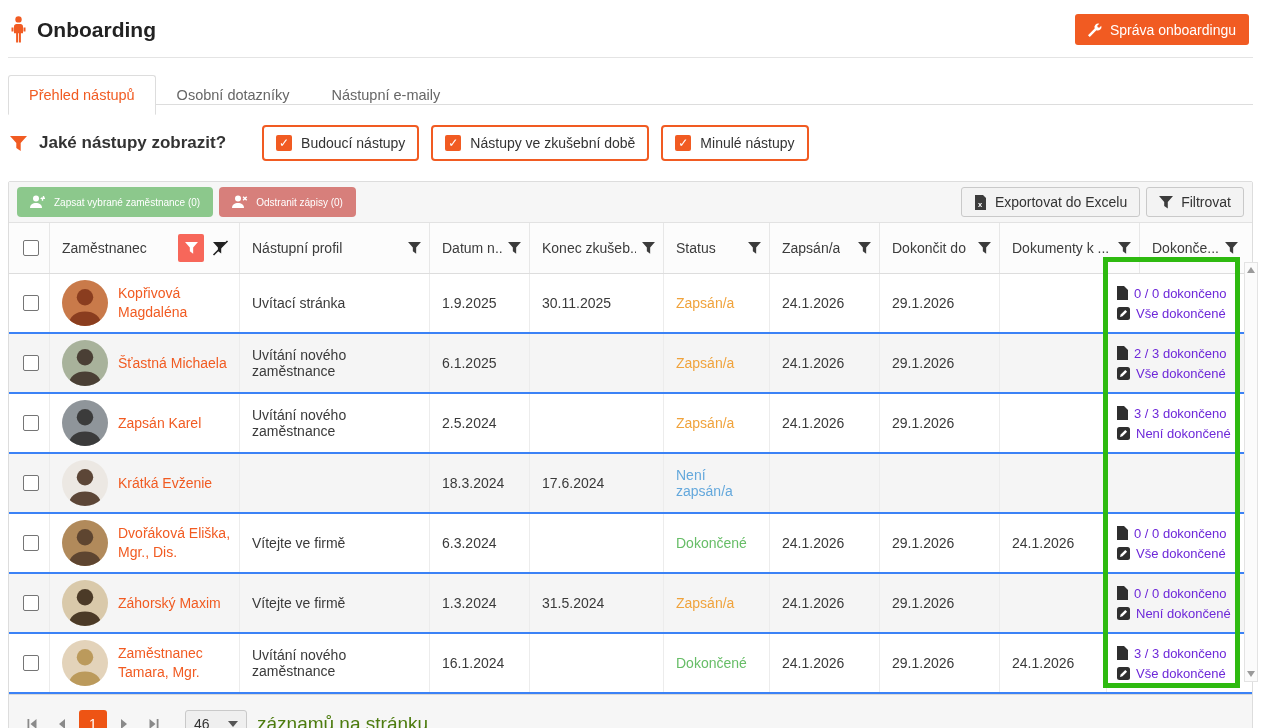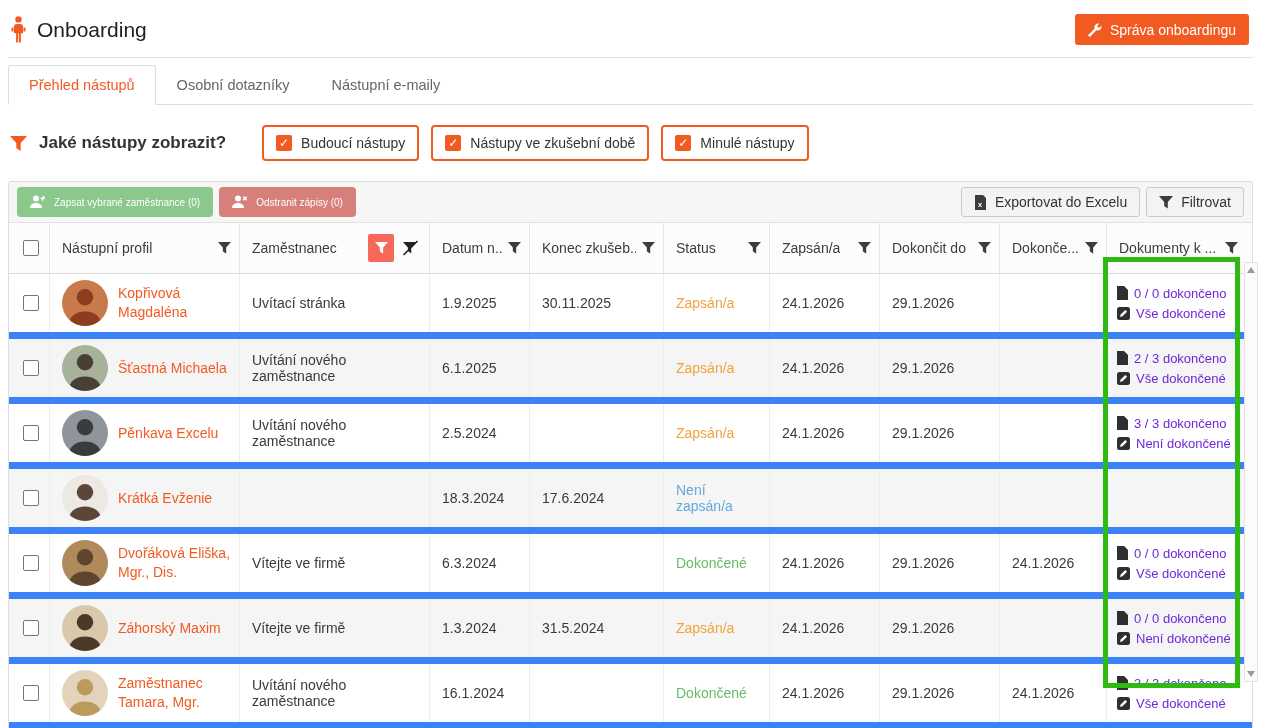--- a/index.html
+++ b/index.html
@@ -4,26 +4,26 @@
 <style>
   * { margin:0; padding:0; box-sizing:border-box; }
   html,body { background:#fff; }
   body { font-family:"Liberation Sans", sans-serif; color:#333; width:1261px; height:728px; position:relative; overflow:hidden; }
 
   .page { width:1261px; padding:0 8px; }
 
   
   .top { display:flex; align-items:center; justify-content:space-between; padding:14px 4px 12px 2px; border-bottom:1px solid #e4e4e4; }
   .title-wrap { display:flex; align-items:center; gap:10px; }
-  .page-title { font-size:21px; font-weight:400; color:#222; }
+  .page-title { font-size:21px; font-weight:700; color:#222; }
   .btn-brand { display:flex; align-items:center; gap:8px; background:var(--brand); color:#fff; border:none; border-radius:3px; height:31px; padding:0 13px; font-size:14px; font-family:inherit; cursor:pointer; }
 
   
   .tabs { display:flex; align-items:flex-end; border-bottom:1px solid #ddd; padding-top:6px; }
-  .tab { padding:11px 20px; font-size:14.5px; color:#666; cursor:pointer; position:relative; top:1px; background:transparent; border:1px solid transparent; }
+  .tab { padding:11px 20px; font-size:14.5px; color:#666; cursor:pointer; position:relative; top:11px; background:transparent; border:1px solid transparent; }
   .tab.active { color:var(--brand); background:#fff; border:1px solid #ddd; border-bottom:1px solid #fff; border-radius:3px 3px 0 0; }
 
   
   .filter-q { display:flex; align-items:center; gap:12px; padding:20px 0 20px 2px; }
   .filter-q .q-label { font-size:17px; font-weight:bold; color:#333; margin-right:24px; }
   .opt-btn { display:flex; align-items:center; gap:9px; border:2px solid var(--brand); border-radius:4px; background:#fff; padding:8px 12px; font-size:14px; font-weight:500; color:#333; font-family:inherit; cursor:pointer; }
   .cbx { width:16px; height:16px; border-radius:2px; background:var(--brand); color:#fff; font-size:12px; line-height:16px; text-align:center; display:inline-block; }
 
   
   .grid { border:1px solid #ddd; border-radius:2px; }
@@ -47,21 +47,21 @@
   .col-docs{width:140px;}
 
   .thead { display:flex; background:#fcfcfc; border-bottom:1px solid #ddd; }
   .th { display:flex; align-items:center; gap:6px; padding:11px 8px 11px 12px; font-size:14px; color:#3c3c3c; border-left:1px solid #e7e7e7; min-height:40px; }
   .th:first-child { border-left:none; }
   .th .lbl { white-space:nowrap; overflow:hidden; }
   .th .funnel { margin-left:auto; flex:none; }
   .filter-active-btn { width:26px; height:28px; background:var(--activefilter); border:none; border-radius:2px; display:flex; align-items:center; justify-content:center; cursor:pointer; flex:none; margin-left:auto; }
   .clear-filter { background:none; border:none; cursor:pointer; padding:2px; flex:none; display:flex; }
 
-  .tbody .trow { display:flex; border-bottom:7px solid #3b82f6; background:#fff; min-height:60px; }
+  .tbody .trow { display:flex; border-bottom:2px solid #3b82f6; background:#fff; min-height:60px; }
   .tbody .trow.alt { background:#f5f5f5; }
   .cell { display:flex; align-items:center; padding:6px 8px 6px 12px; font-size:14px; color:#3a3a3a; border-left:1px solid #ececec; }
   .cell:first-child { border-left:none; }
   .col-docs.cell { flex-direction:column; align-items:flex-start; justify-content:center; gap:5px; padding-left:10px; }
   .doc-line { display:flex; align-items:center; gap:6px; font-size:13px; color:#6d28d9; white-space:nowrap; }
 
   input[type=checkbox] { appearance:none; -webkit-appearance:none; width:16px; height:16px; border:1px solid #757575; border-radius:2px; background:#fff; cursor:pointer; }
 
   .avatar { width:46px; height:46px; border-radius:50%; flex:none; display:flex; align-items:flex-end; justify-content:center; overflow:hidden; margin-right:10px; }
   .name-link { color:var(--link); font-size:14px; text-decoration:none; cursor:pointer; line-height:1.35; }
@@ -190,42 +190,42 @@
           </span>
           <span>Filtrovat</span>
         </button>
       </div>
     </div>
 
     <div class="thead">
       <div class="th col-select">
           <input type="checkbox" style="">
         </div>
-      <div class="th col-profile">
-        <span class="lbl">Nástupní profil</span>
-        <span class="funnel">
-            <svg width="13" height="12" viewBox="0 0 14 13">
-              <path fill="#3c3c3c" d="M0 0h14l-5.2 6v6.6l-3.6-2.5V6z"></path>
-            </svg>
-          </span>
-      </div>
       <div class="th col-name">
         <span class="lbl">Zaměstnanec</span>
         <button class="filter-active-btn">
           <svg width="13" height="12" viewBox="0 0 14 13">
               <path fill="#fff" d="M0 0h14l-5.2 6v6.6l-3.6-2.5V6z"></path>
             </svg>
         </button>
         <button class="clear-filter">
           <svg width="17" height="16" viewBox="0 0 17 16">
               <path fill="#222" d="M1 2h13l-4.8 5.5v6L5.9 11V7.5z"></path>
               <path stroke="#222" stroke-width="1.6" d="M1.5 15L15.5 1" fill="none"></path>
             </svg>
         </button>
       </div>
+      <div class="th col-profile">
+        <span class="lbl">Nástupní profil</span>
+        <span class="funnel">
+            <svg width="13" height="12" viewBox="0 0 14 13">
+              <path fill="#3c3c3c" d="M0 0h14l-5.2 6v6.6l-3.6-2.5V6z"></path>
+            </svg>
+          </span>
+      </div>
       <div class="th col-start">
         <span class="lbl">Datum n...</span>
         <span class="funnel">
             <svg width="13" height="12" viewBox="0 0 14 13">
               <path fill="#3c3c3c" d="M0 0h14l-5.2 6v6.6l-3.6-2.5V6z"></path>
             </svg>
           </span>
       </div>
       <div class="th col-trial">
         <span class="lbl">Konec zkušeb...</span>
@@ -252,30 +252,30 @@
           </span>
       </div>
       <div class="th col-due">
         <span class="lbl">Dokončit do</span>
         <span class="funnel">
             <svg width="13" height="12" viewBox="0 0 14 13">
               <path fill="#3c3c3c" d="M0 0h14l-5.2 6v6.6l-3.6-2.5V6z"></path>
             </svg>
           </span>
       </div>
+      <div class="th col-docs">
+        <span class="lbl">Dokumenty k ...</span>
+        <span class="funnel">
+            <svg width="13" height="12" viewBox="0 0 14 13">
+              <path fill="#3c3c3c" d="M0 0h14l-5.2 6v6.6l-3.6-2.5V6z"></path>
+            </svg>
+          </span>
+      </div>
       <div class="th col-completed">
         <span class="lbl">Dokonče...</span>
-        <span class="funnel">
-            <svg width="13" height="12" viewBox="0 0 14 13">
-              <path fill="#3c3c3c" d="M0 0h14l-5.2 6v6.6l-3.6-2.5V6z"></path>
-            </svg>
-          </span>
-      </div>
-      <div class="th col-docs">
-        <span class="lbl">Dokumenty k ...</span>
         <span class="funnel">
             <svg width="13" height="12" viewBox="0 0 14 13">
               <path fill="#3c3c3c" d="M0 0h14l-5.2 6v6.6l-3.6-2.5V6z"></path>
             </svg>
           </span>
       </div>
     </div>
 
     <div class="tbody" id="tbody">
         <div class="trow">
@@ -366,21 +366,21 @@
           <div class="cell col-select">
             <input type="checkbox" style="">
           </div>
           <div class="cell col-name">
             <span class="avatar" style="background: rgb(143, 149, 154);">
               <svg width="46" height="46" viewBox="0 0 24 24">
                 <circle cx="12" cy="9" r="4.3" fill="#3b3b3b"></circle>
                 <path d="M3.5 24c0-5.2 4-7.6 8.5-7.6s8.5 2.4 8.5 7.6z" fill="#3b3b3b"></path>
               </svg>
             </span>
-            <a class="name-link">Pěnkava Excelu</a>
+            <a class="name-link">Zapsán Karel</a>
           </div>
           <div class="cell col-profile">Uvítání nového zaměstnance</div>
           <div class="cell col-start">2.5.2024</div>
           <div class="cell col-trial"></div>
           <div class="cell col-status">
             <span class="status st-enrolled">Zapsán/a</span>
           </div>
           <div class="cell col-enrolled">24.1.2026</div>
           <div class="cell col-due">29.1.2026</div>
           <div class="cell col-completed"></div>

